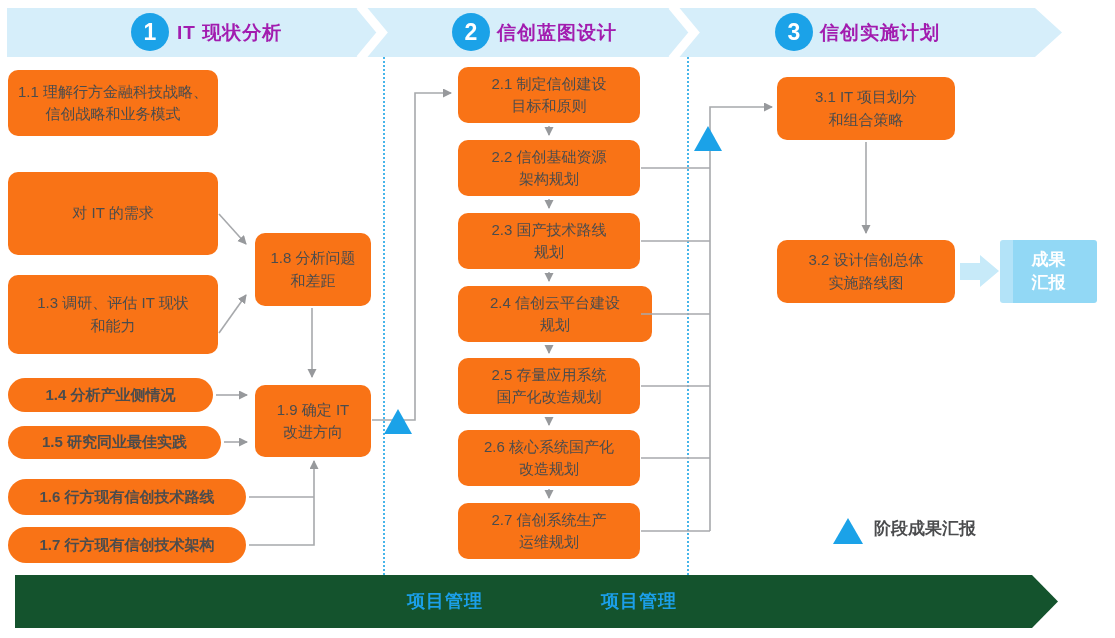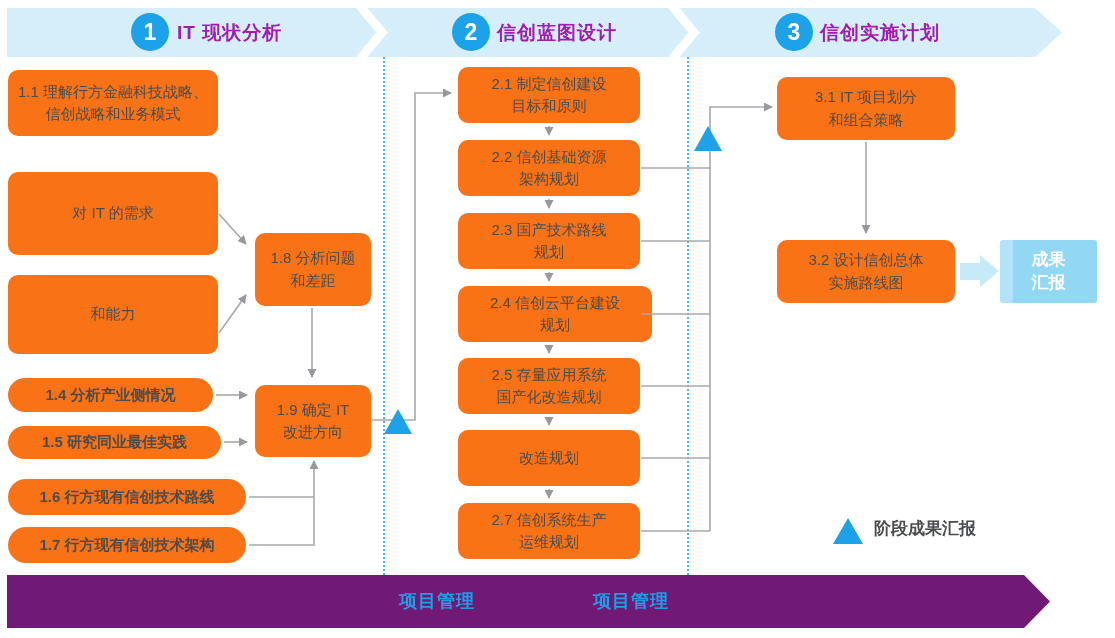--- a/index.html
+++ b/index.html
@@ -35,21 +35,21 @@
   .result{position:absolute;left:1000px;top:240px;width:97px;height:63px;border-radius:3px;
           background:linear-gradient(90deg,#B3E3F8 0 13px,#92D8F5 13px);
           color:#ffffff;font-weight:bold;font-size:17px;line-height:1.35;display:flex;
           flex-direction:column;justify-content:center;align-items:center;text-align:center;z-index:2;}
   .thick-arrow-rect{position:absolute;left:960px;top:263px;width:20px;height:17px;background:#C7EAF9;z-index:2;}
   .thick-arrow-tip{position:absolute;left:980px;top:255px;width:0;height:0;
           border-top:16px solid transparent;border-bottom:16px solid transparent;
           border-left:19px solid #C7EAF9;z-index:2;}
 
   
-  .bottom-band{position:absolute;left:7px;top:575px;width:1043px;height:53px;background:#701a75;
+  .bottom-band{position:absolute;left:15px;top:575px;width:1043px;height:53px;background:#14532d;
           clip-path:polygon(0 0,calc(100% - 26px) 0,100% 50%,calc(100% - 26px) 100%,0 100%);z-index:2;}
   .bottom-label{position:absolute;top:0;height:53px;line-height:53px;font-size:18px;
           font-weight:bold;color:#1B9FE8;letter-spacing:1px;}
 
   .legend-label{position:absolute;left:874px;top:517px;font-size:17px;font-weight:bold;color:#4B4C4E;}
 
   svg.wires{position:absolute;left:0;top:0;z-index:3;pointer-events:none;}
 </style>
 </head>
 <body>
@@ -77,20 +77,21 @@
   <div class="dotline" style="left:687px"></div>
 
   <div class="box" style="left:8px;top:70px;width:210px;height:66px">
     <div>1.1 理解行方金融科技战略、</div>
     <div>信创战略和业务模式</div>
   </div>
   <div class="box" style="left:8px;top:172px;width:210px;height:83px">
     <div>对 IT 的需求</div>
   </div>
   <div class="box" style="left:8px;top:275px;width:210px;height:79px">
+    <div>1.3 调研、评估 IT 现状</div>
     <div>和能力</div>
   </div>
   <div class="box pill" style="left:8px;top:378px;width:205px;height:34px">
     <div>1.4 分析产业侧情况</div>
   </div>
   <div class="box pill" style="left:8px;top:426px;width:213px;height:33px">
     <div>1.5 研究同业最佳实践</div>
   </div>
   <div class="box pill" style="left:8px;top:479px;width:238px;height:36px">
     <div>1.6 行方现有信创技术路线</div>
@@ -121,20 +122,21 @@
   </div>
   <div class="box" style="left:458px;top:286px;width:194px;height:56px">
     <div>2.4 信创云平台建设</div>
     <div>规划</div>
   </div>
   <div class="box" style="left:458px;top:358px;width:182px;height:56px">
     <div>2.5 存量应用系统</div>
     <div>国产化改造规划</div>
   </div>
   <div class="box" style="left:458px;top:430px;width:182px;height:56px">
+    <div>2.6 核心系统国产化</div>
     <div>改造规划</div>
   </div>
   <div class="box" style="left:458px;top:503px;width:182px;height:56px">
     <div>2.7 信创系统生产</div>
     <div>运维规划</div>
   </div>
 
   <div class="box" style="left:777px;top:77px;width:178px;height:63px">
     <div>3.1 IT 项目划分</div>
     <div>和组合策略</div>

